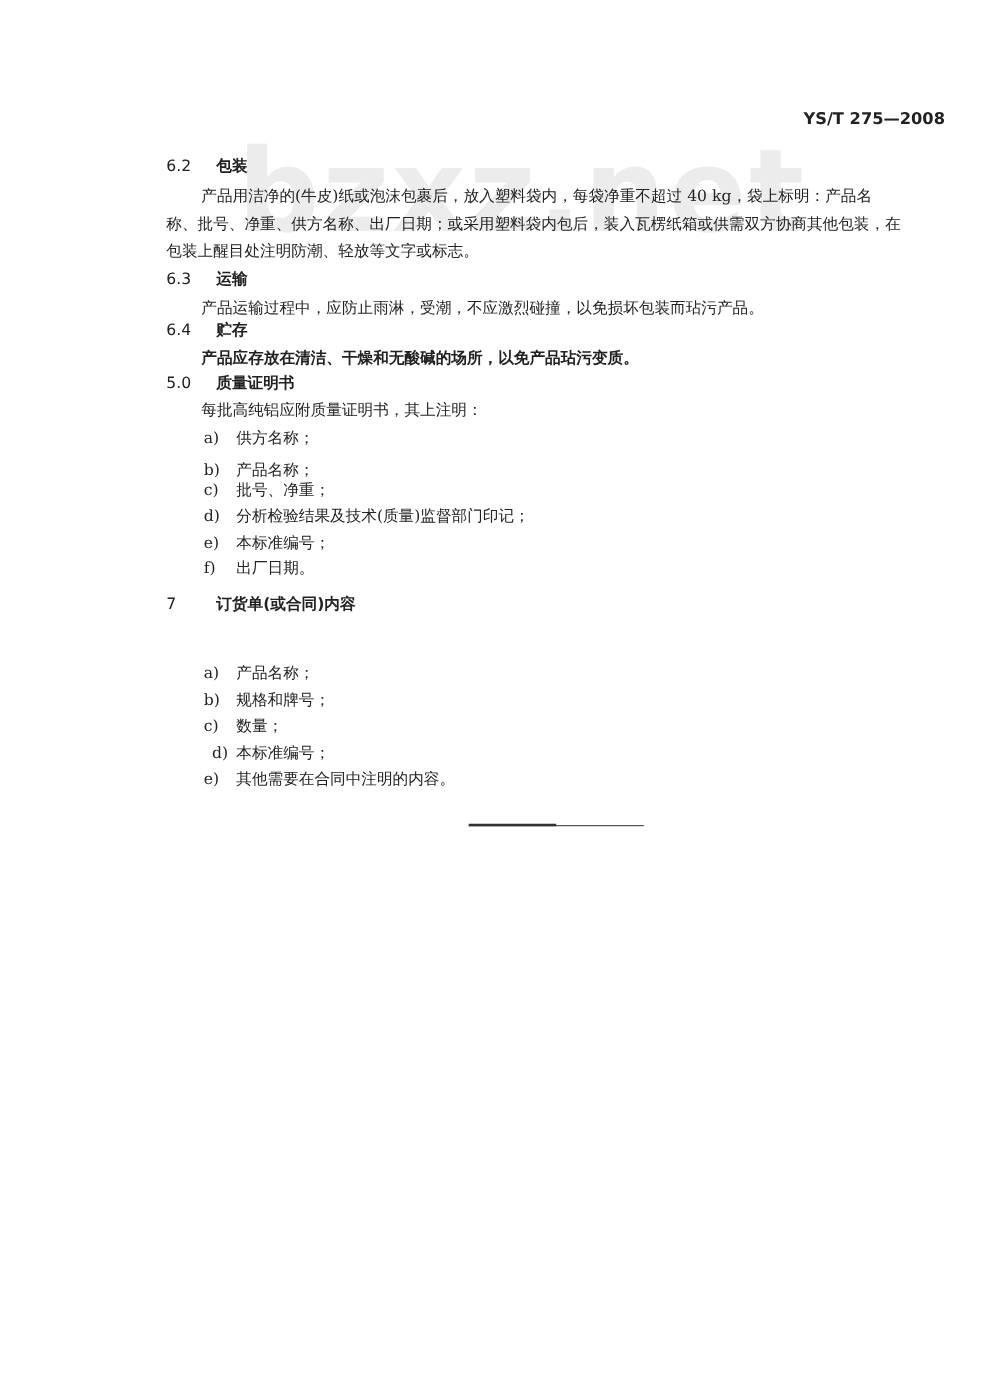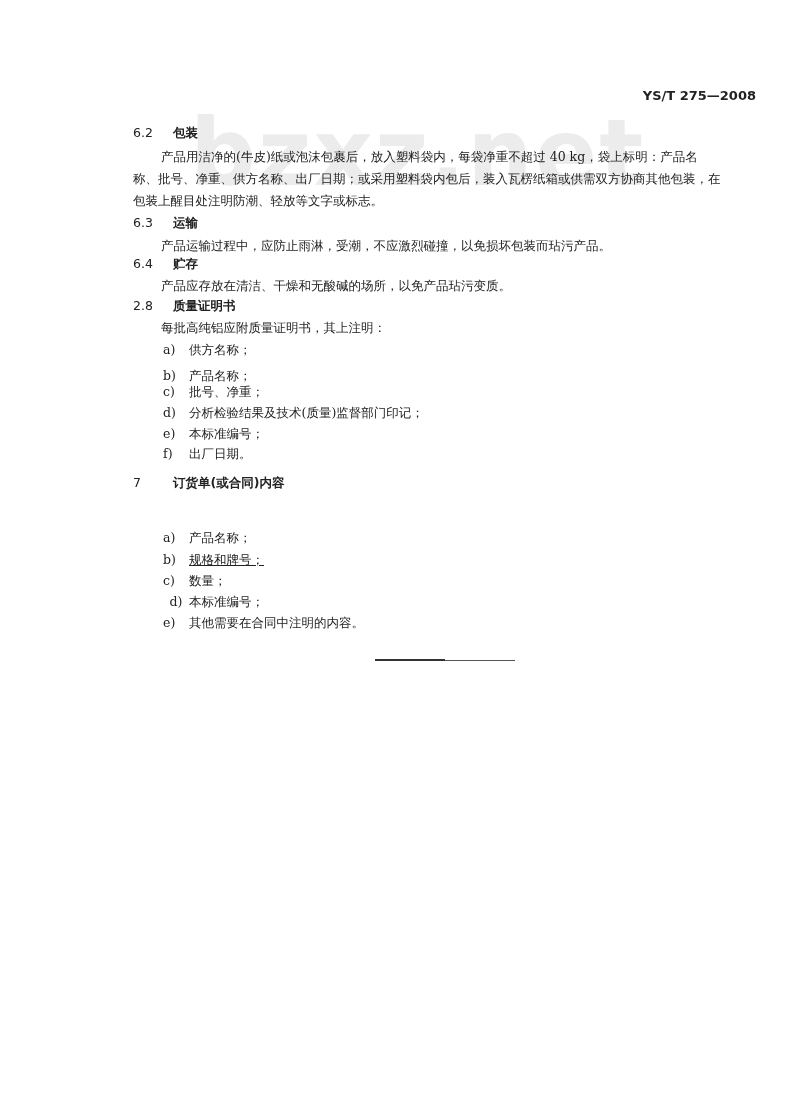--- a/index.html
+++ b/index.html
@@ -34,37 +34,37 @@
   <div class="line" style="left:97px;top:195px;">包装上醒目处注明防潮、轻放等文字或标志。</div>
 
   <div class="line h" style="left:97px;top:217px;">
     <span class="num">6.3</span><span class="title">运输</span>
   </div>
   <div class="line" style="left:125px;top:240px;">产品运输过程中，应防止雨淋，受潮，不应激烈碰撞，以免损坏包装而玷污产品。</div>
 
   <div class="line h" style="left:97px;top:258px;">
     <span class="num">6.4</span><span class="title">贮存</span>
   </div>
-  <div class="line" style="left:125px;top:280px;">产品应存放在清洁、干燥和无酸碱的场所，以免产品玷污变质。</div>
+  <div class="line" style="left:125px;top:280px;font-weight:bold;">产品应存放在清洁、干燥和无酸碱的场所，以免产品玷污变质。</div>
 
   <div class="line h" style="left:97px;top:300px;">
-    <span class="num">2.8</span><span class="title">质量证明书</span>
+    <span class="num">5.0</span><span class="title">质量证明书</span>
   </div>
   <div class="line" style="left:125px;top:322px;">每批高纯铝应附质量证明书，其上注明：</div>
   <div class="line item" style="left:127px;top:344px;"><span class="mk">a)</span><span>供方名称；</span></div>
   <div class="line item" style="left:127px;top:370px;"><span class="mk">b)</span><span>产品名称；</span></div>
   <div class="line item" style="left:127px;top:386px;"><span class="mk">c)</span><span>批号、净重；</span></div>
   <div class="line item" style="left:127px;top:407px;"><span class="mk">d)</span><span>分析检验结果及技术(质量)监督部门印记；</span></div>
   <div class="line item" style="left:127px;top:428px;"><span class="mk">e)</span><span>本标准编号；</span></div>
   <div class="line item" style="left:127px;top:448px;"><span class="mk">f)</span><span>出厂日期。</span></div>
 
   <div class="line h" style="left:97px;top:477px;">
     <span class="num">7</span><span class="title">订货单(或合同)内容</span>
   </div>
   <div class="line item" style="left:127px;top:532px;"><span class="mk">a)</span><span>产品名称；</span></div>
-  <div class="line item" style="left:127px;top:554px;text-decoration:underline;"><span class="mk">b)</span><span>规格和牌号；</span></div>
+  <div class="line item" style="left:127px;top:554px;"><span class="mk">b)</span><span>规格和牌号；</span></div>
   <div class="line item" style="left:127px;top:575px;"><span class="mk">c)</span><span>数量；</span></div>
   <div class="line item" style="left:127px;top:596px;text-align:center;"><span class="mk">d)</span><span>本标准编号；</span></div>
   <div class="line item" style="left:127px;top:617px;"><span class="mk">e)</span><span>其他需要在合同中注明的内容。</span></div>
 
   <div class="rule"></div>
   <div class="rule-thick"></div>
 </div>
 
 </body></html>

